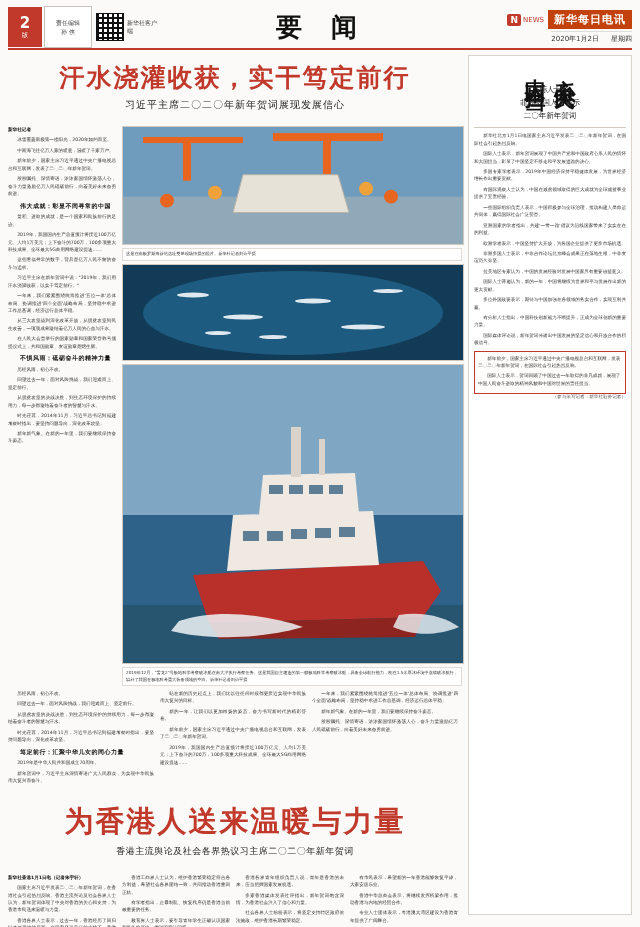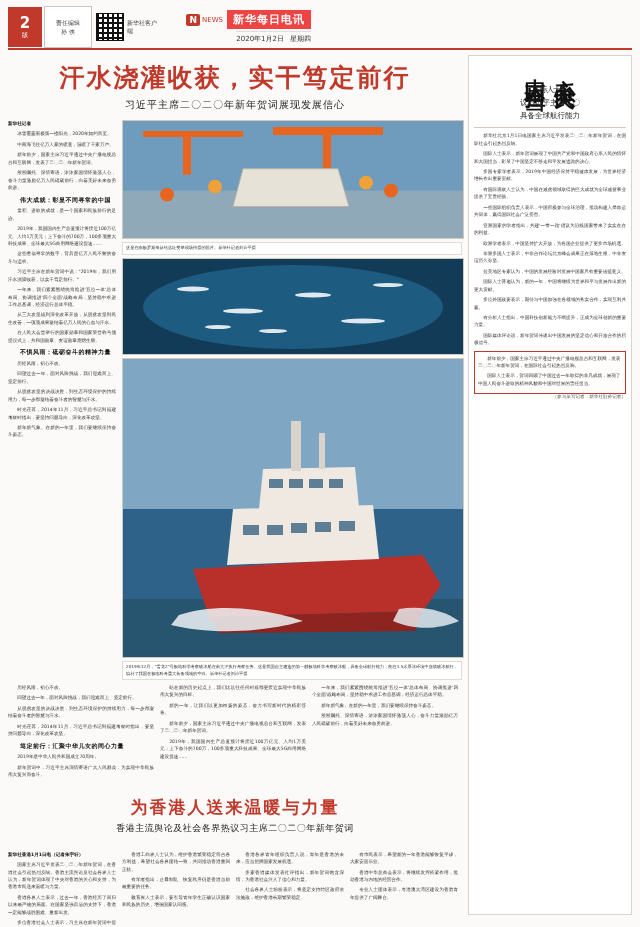--- a/index.html
+++ b/index.html
@@ -57,41 +57,41 @@
   .brand-row{display:flex;align-items:center;gap:4px;}
   .news-logo{
     display:flex;align-items:center;gap:2px;
   }
   .news-logo .nbox{
     background:#c0392b;color:#fff;font-size:9px;font-weight:bold;
     padding:1px 3px;border-radius:2px;
   }
   .news-logo .ntxt{font-size:7px;color:#c0392b;font-weight:normal;}
   .paper-name{
-    background:#ef4444;color:#fff;font-size:11px;font-weight:bold;
+    background:#c2410c;color:#fff;font-size:11px;font-weight:bold;
     padding:2px 6px;letter-spacing:1px;
   }
   .date-row{
-    display:flex;align-items:center;gap:6px;font-size:7px;color:#333;
+    display:flex;align-items:center;gap:12px;font-size:7px;color:#333;
     border-top:1px solid #ddd;padding-top:2px;
   }
   
   .body-wrap{display:flex;gap:6px;margin-top:5px;height:860px;}
   .left-col{width:454px;display:flex;flex-direction:column;}
   .right-col{
     width:186px;border:1px solid #d8d3cc;background:#fff;
     padding:4px 5px;box-sizing:border-box;overflow:hidden;
   }
   
   .headline{
     text-align:center;color:#c0392b;font-family:"DejaVu Serif","Liberation Serif",serif;
     font-size:25px;font-weight:bold;letter-spacing:2px;margin:6px 0 4px 0;
   }
   .subhead{
-    text-align:center;font-size:10px;color:#222;letter-spacing:1px;
+    text-align:center;font-size:10px;color:#222;letter-spacing:1px;margin-bottom:6px;
     font-family:"DejaVu Serif","Liberation Serif",serif;
   }
   .rule{height:1px;background:#cfc9c2;margin:4px 0;}
   
   .art-top{display:flex;gap:6px;height:560px;}
   .col-text{
     width:108px;font-size:4.6px;line-height:1.62;text-align:justify;color:#333;
     column-gap:0;
   }
   .col-text p{margin:0 0 3px 0;text-indent:2em;}
@@ -124,21 +124,21 @@
   .photo-big{
     height:300px;
     background:linear-gradient(180deg,#9dbdd4 0%,#6f98b8 30%,#3d6b90 70%,#24506f 100%);
     position:relative;overflow:hidden;
   }
   .cols-3{display:flex;gap:6px;margin-top:4px;}
   .cols-3 .col-text{width:146px;}
   
   .headline2{
     text-align:center;color:#c0392b;font-family:"DejaVu Serif","Liberation Serif",serif;
-    font-size:17px;font-weight:bold;letter-spacing:2px;margin:6px 0 3px 0;
+    font-size:29px;font-weight:bold;letter-spacing:2px;margin:6px 0 3px 0;
   }
   .subhead2{
     text-align:center;font-size:9px;color:#222;letter-spacing:.5px;margin-bottom:16px;
     font-family:"DejaVu Serif","Liberation Serif",serif;
   }
   .cols-4{display:flex;gap:6px;}
   .cols-4 .col-text{width:108px;}
   
   .vert-title{
     display:flex;flex-direction:row-reverse;justify-content:center;gap:2px;
@@ -170,20 +170,21 @@
       <div class="ver">版</div>
     </div>
     <div class="editor-box">
       <div>责任编辑</div>
       <div>孙 侠</div>
     </div>
     <div class="qr-box">
       <div class="qr"></div>
       <div class="qr-label">新华社客户端</div>
     </div>
+    <div class="mast-title">要 闻</div>
     <div class="mast-right">
       <div class="brand-row">
         <div class="news-logo">
           <div class="nbox">N</div>
           <div class="ntxt">NEWS</div>
         </div>
         <div class="paper-name">新华每日电讯</div>
       </div>
       <div class="date-row">
         <span>2020年1月2日</span>
@@ -341,22 +342,22 @@
       </div>
     </div>
 
     <div class="right-col">
       <div class="vert-title">
         <span>心系人民</span>
         <span>大国担当</span>
       </div>
       <div class="right-sub">
         <div class="dash">国际人士热</div>
-        <div>议习近平主席二〇</div>
-        <div>具备全球航行能力</div>
+        <div>非洲多国人士表示</div>
+        <div>二〇年新年贺词</div>
       </div>
       <div class="rule"></div>
       <div class="right-text">
         <p class="lead">新华社北京1月1日电国家主席习近平发表二〇二〇年新年贺词，在国际社会引起热烈反响。</p>
         <p>国际人士表示，新年贺词展现了中国共产党和中国政府心系人民的情怀和大国担当，彰显了中国坚定不移走和平发展道路的决心。</p>
         <p>多国专家学者表示，2019年中国经济保持平稳健康发展，为世界经济增长作出重要贡献。</p>
         <p>有国际观察人士认为，中国在减贫领域取得的巨大成就为全球减贫事业提供了宝贵经验。</p>
         <p>一些国际组织负责人表示，中国积极参与全球治理，推动构建人类命运共同体，赢得国际社会广泛赞誉。</p>
         <p>亚洲国家的学者指出，共建'一带一路'倡议为沿线国家带来了实实在在的利益。</p>
         <p>欧洲学者表示，中国坚持扩大开放，为各国企业提供了更多市场机遇。</p>

